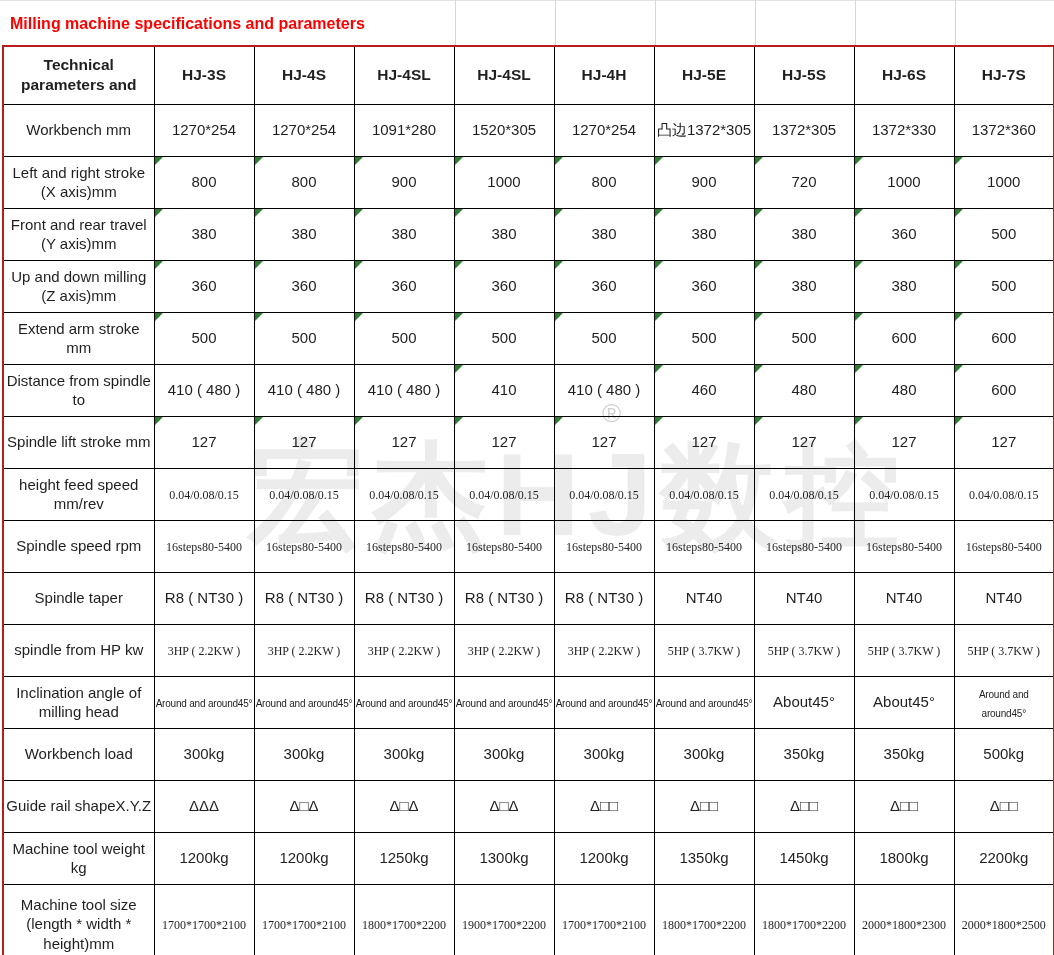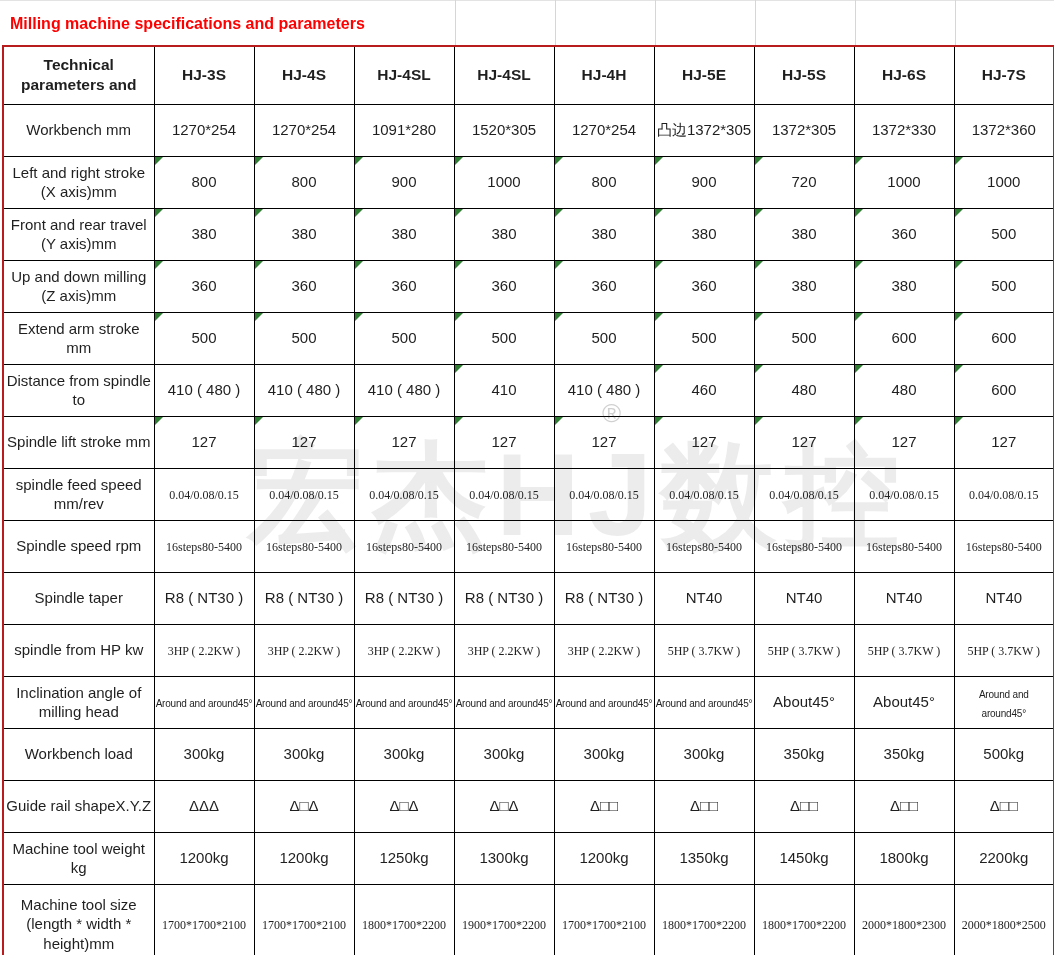--- a/index.html
+++ b/index.html
@@ -161,21 +161,21 @@
         <td><span>127</span><i class="marker"></i></td>
         <td><span>127</span><i class="marker"></i></td>
         <td><span>127</span><i class="marker"></i></td>
         <td><span>127</span><i class="marker"></i></td>
         <td><span>127</span><i class="marker"></i></td>
         <td><span>127</span><i class="marker"></i></td>
         <td><span>127</span><i class="marker"></i></td>
         <td><span>127</span><i class="marker"></i></td>
       </tr>
       <tr>
-        <td class="rowlabel">spindle feed speed mm/rev</td>
+        <td class="rowlabel">height feed speed mm/rev</td>
         <td class="sm"><span>0.04/0.08/0.15</span></td>
         <td class="sm"><span>0.04/0.08/0.15</span></td>
         <td class="sm"><span>0.04/0.08/0.15</span></td>
         <td class="sm"><span>0.04/0.08/0.15</span></td>
         <td class="sm"><span>0.04/0.08/0.15</span></td>
         <td class="sm"><span>0.04/0.08/0.15</span></td>
         <td class="sm"><span>0.04/0.08/0.15</span></td>
         <td class="sm"><span>0.04/0.08/0.15</span></td>
         <td class="sm"><span>0.04/0.08/0.15</span></td>
       </tr>

